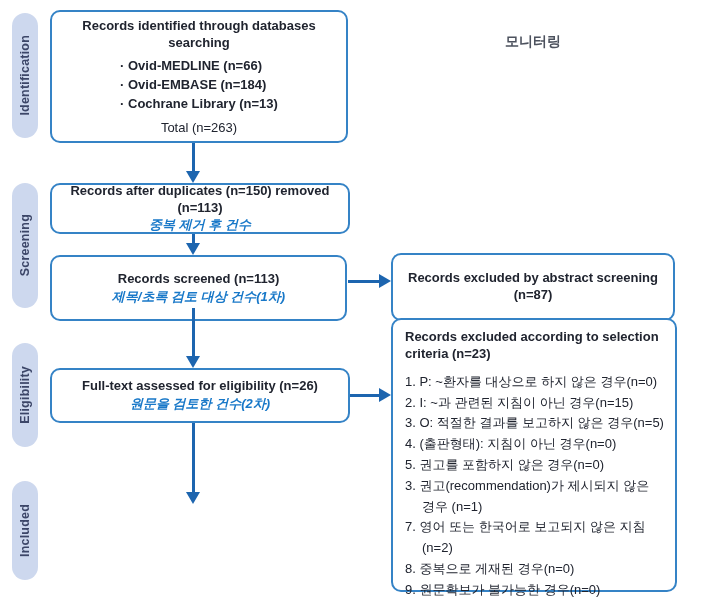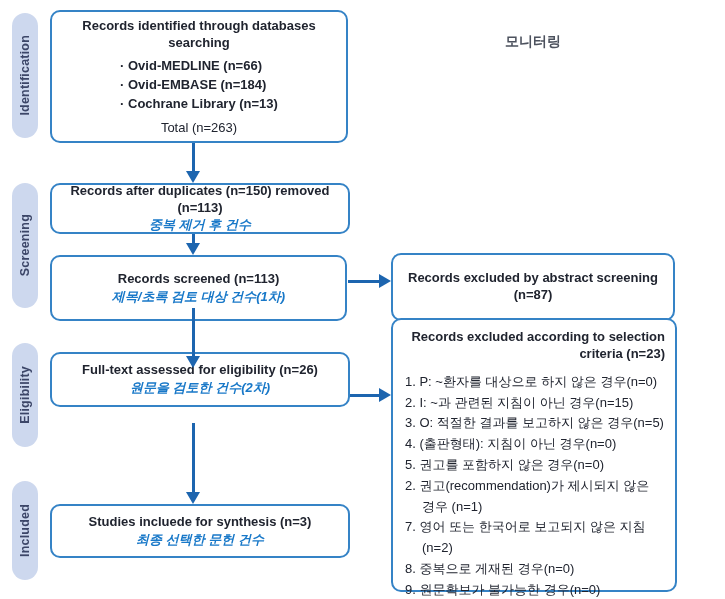--- a/index.html
+++ b/index.html
@@ -43,21 +43,21 @@
     align-items:center;justify-content:center;
     text-align:center;
   }
   .en{font-size:13px;font-weight:700;color:var(--ink);line-height:1.3;}
   .ko{font-size:13px;font-weight:700;font-style:italic;color:var(--ko-blue);line-height:1.3;margin-top:1px;}
   
   .bullets{display:inline-block;text-align:left;margin-top:5px;}
   .bullet{font-size:13px;font-weight:700;color:var(--ink);line-height:19px;}
   .total{font-size:13px;font-weight:400;color:var(--ink);margin-top:7px;}
   
-  .criteria{justify-content:flex-start;align-items:flex-end;padding:9px 10px 6px 12px;}
+  .criteria{justify-content:flex-start;align-items:flex-start;padding:9px 10px 6px 12px;}
   .criteria .hdr{font-size:13px;font-weight:700;color:var(--ink);line-height:1.3;text-align:center;}
   .criteria ol{list-style:none;margin:9px 0 0 0;padding:0;text-align:left;}
   .criteria li{
     font-size:13px;color:var(--ink);line-height:1.6;
     padding-left:17px;text-indent:-17px;
   }
   
   .stem-v{position:absolute;width:3px;background:var(--arrow-blue);}
   .stem-h{position:absolute;height:3px;background:var(--arrow-blue);}
   .head-down{position:absolute;width:0;height:0;
@@ -105,45 +105,41 @@
   <div class="fbox" style="left:50px;top:183px;width:300px;height:51px;">
     <div class="en">Records after duplicates (n=150) removed (n=113)</div>
     <div class="ko">중복 제거 후 건수</div>
   </div>
 
   <div class="fbox" style="left:50px;top:255px;width:297px;height:66px;">
     <div class="en">Records screened (n=113)</div>
     <div class="ko">제목/초록 검토 대상 건수(1차)</div>
   </div>
 
-  <div class="fbox" style="left:50px;top:352px;width:300px;height:55px;">
+  <div class="fbox" style="left:50px;top:368px;width:300px;height:55px;">
     <div class="en">Full-text assessed for eligibility (n=26)</div>
     <div class="ko">원문을 검토한 건수(2차)</div>
   </div>
 
-  <div class="fbox" style="left:50px;top:504px;width:300px;height:54px;">
-    <div class="en">Studies incluede for synthesis (n=3)</div>
-    <div class="ko">최종 선택한 문헌 건수</div>
-  </div>
 
   <div class="fbox" style="left:391px;top:253px;width:284px;height:68px;">
     <div class="en">Records excluded by abstract screening</div>
     <div class="en">(n=87)</div>
   </div>
 
   <div class="fbox criteria" style="left:391px;top:318px;width:286px;height:274px;">
     <div class="hdr">Records excluded according to selection</div>
     <div class="hdr">criteria (n=23)</div>
     <ol>
       <li>1. P: ~환자를 대상으로 하지 않은 경우(n=0)</li>
       <li>2. I: ~과 관련된 지침이 아닌 경우(n=15)</li>
       <li>3. O: 적절한 결과를 보고하지 않은 경우(n=5)</li>
       <li>4. (출판형태): 지침이 아닌 경우(n=0)</li>
       <li>5. 권고를 포함하지 않은 경우(n=0)</li>
-      <li>2. 권고(recommendation)가 제시되지 않은 경우 (n=1)</li>
+      <li>3. 권고(recommendation)가 제시되지 않은 경우 (n=1)</li>
       <li>7. 영어 또는 한국어로 보고되지 않은 지침(n=2)</li>
       <li>8. 중복으로 게재된 경우(n=0)</li>
       <li>9. 원문확보가 불가능한 경우(n=0)</li>
     </ol>
   </div>
 
   <div class="stem-v" style="left:192px;top:143px;height:30px;"></div>
   <div class="head-down" style="left:186px;top:171px;"></div>
 
   <div class="stem-v" style="left:192px;top:234px;height:11px;"></div>

